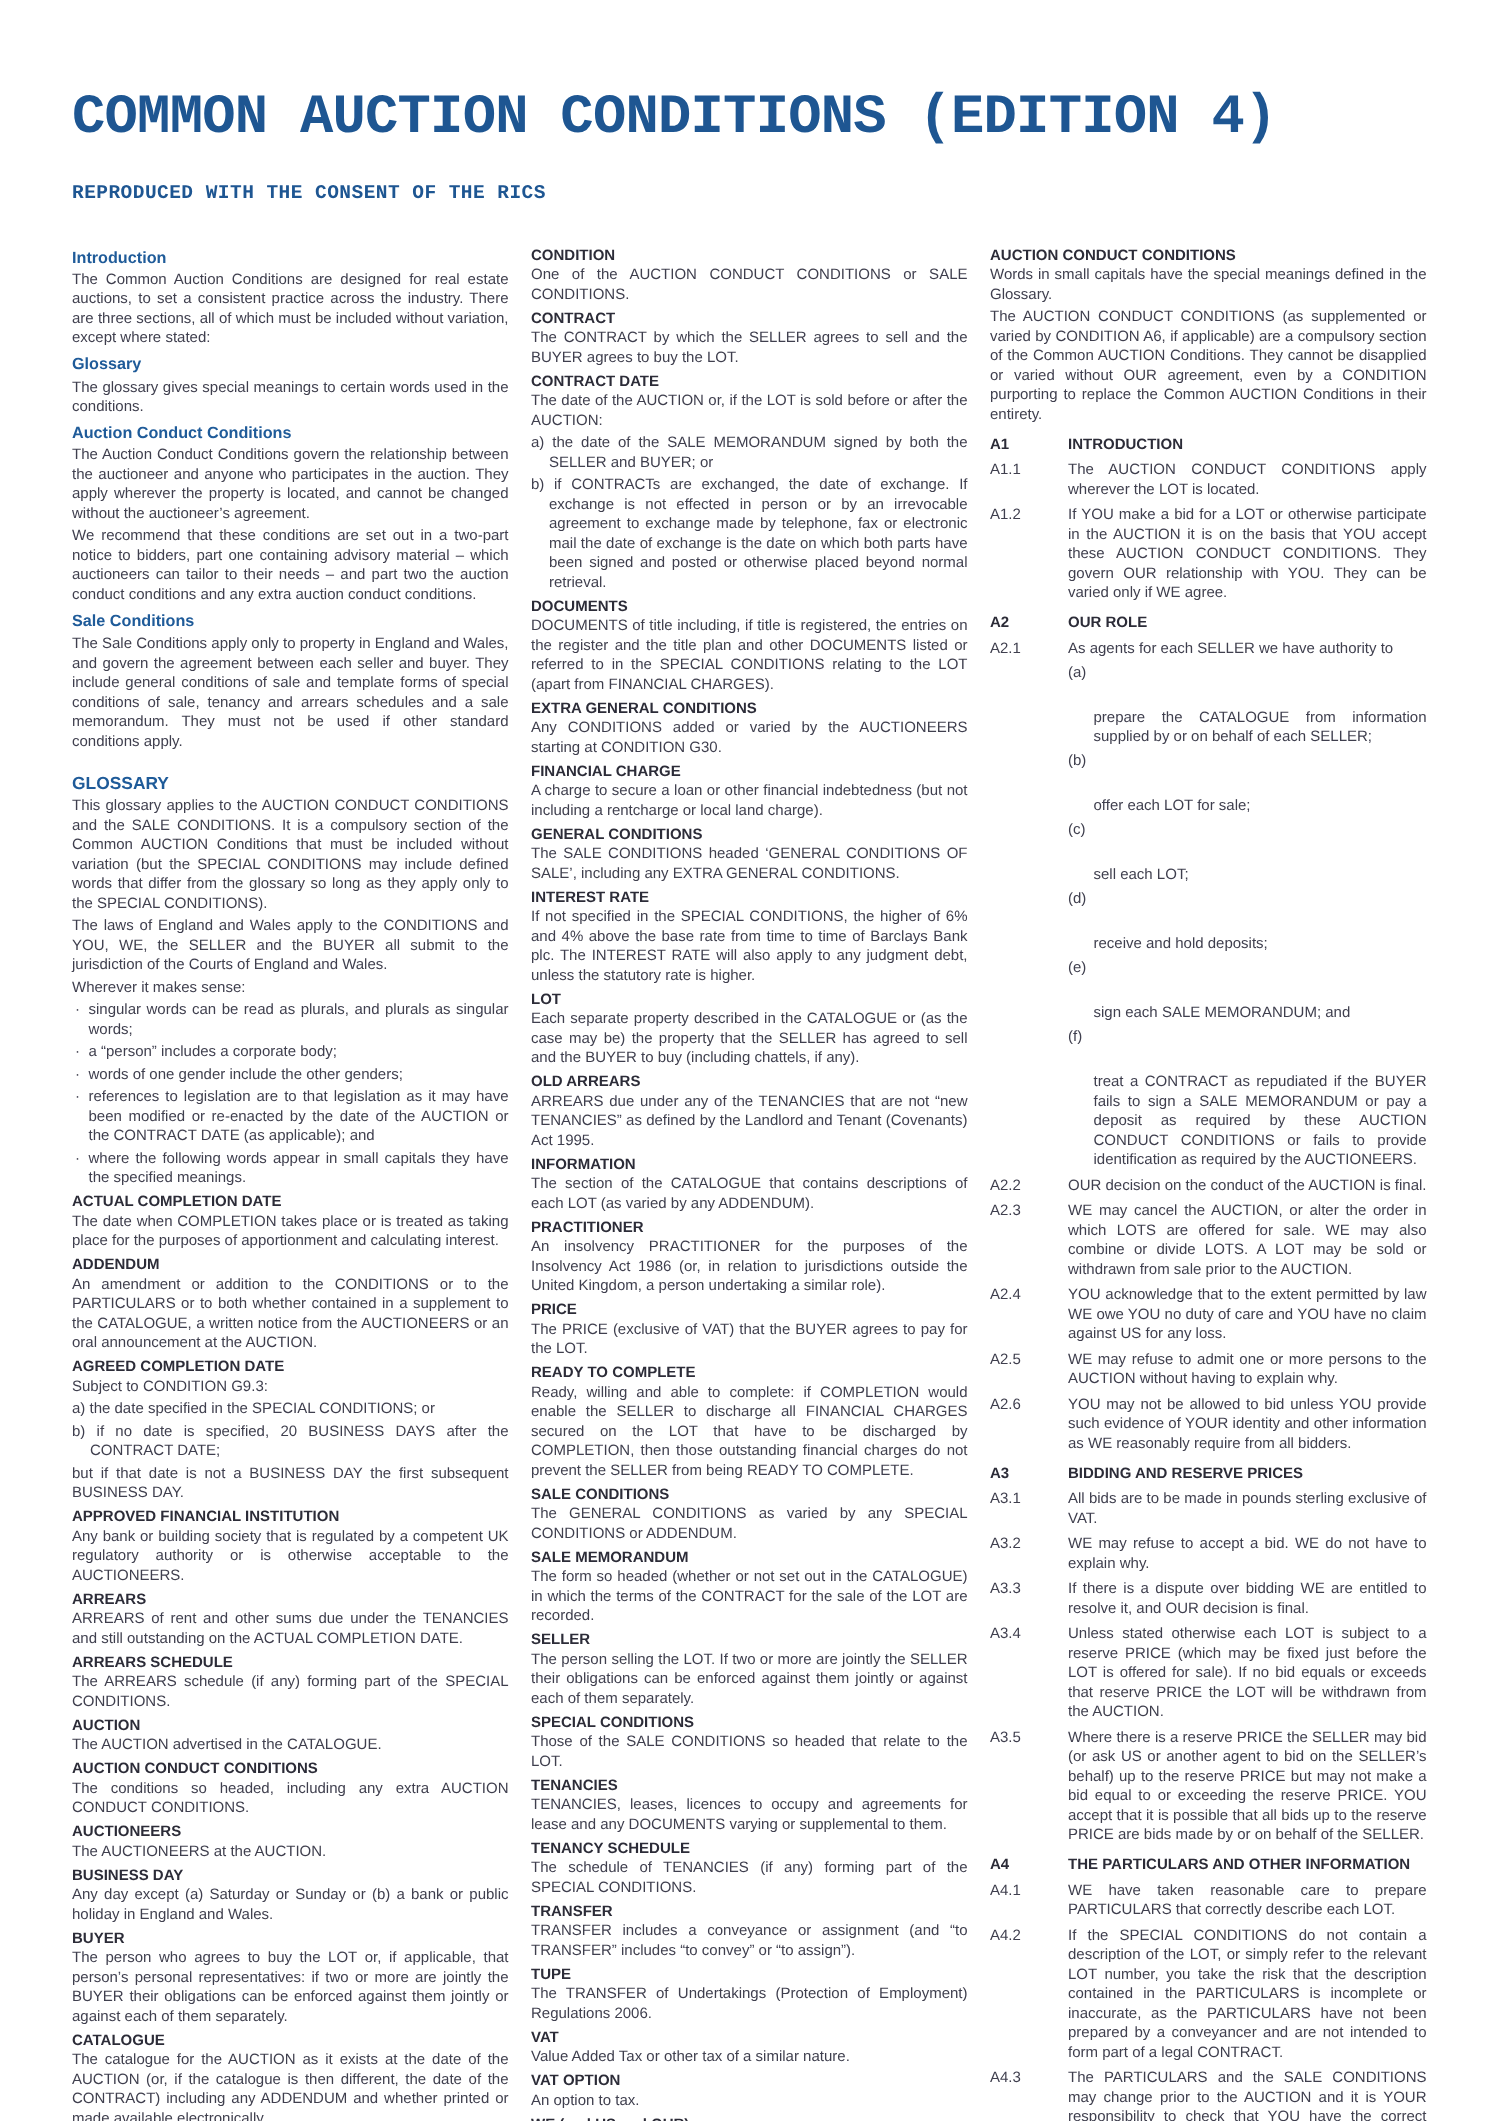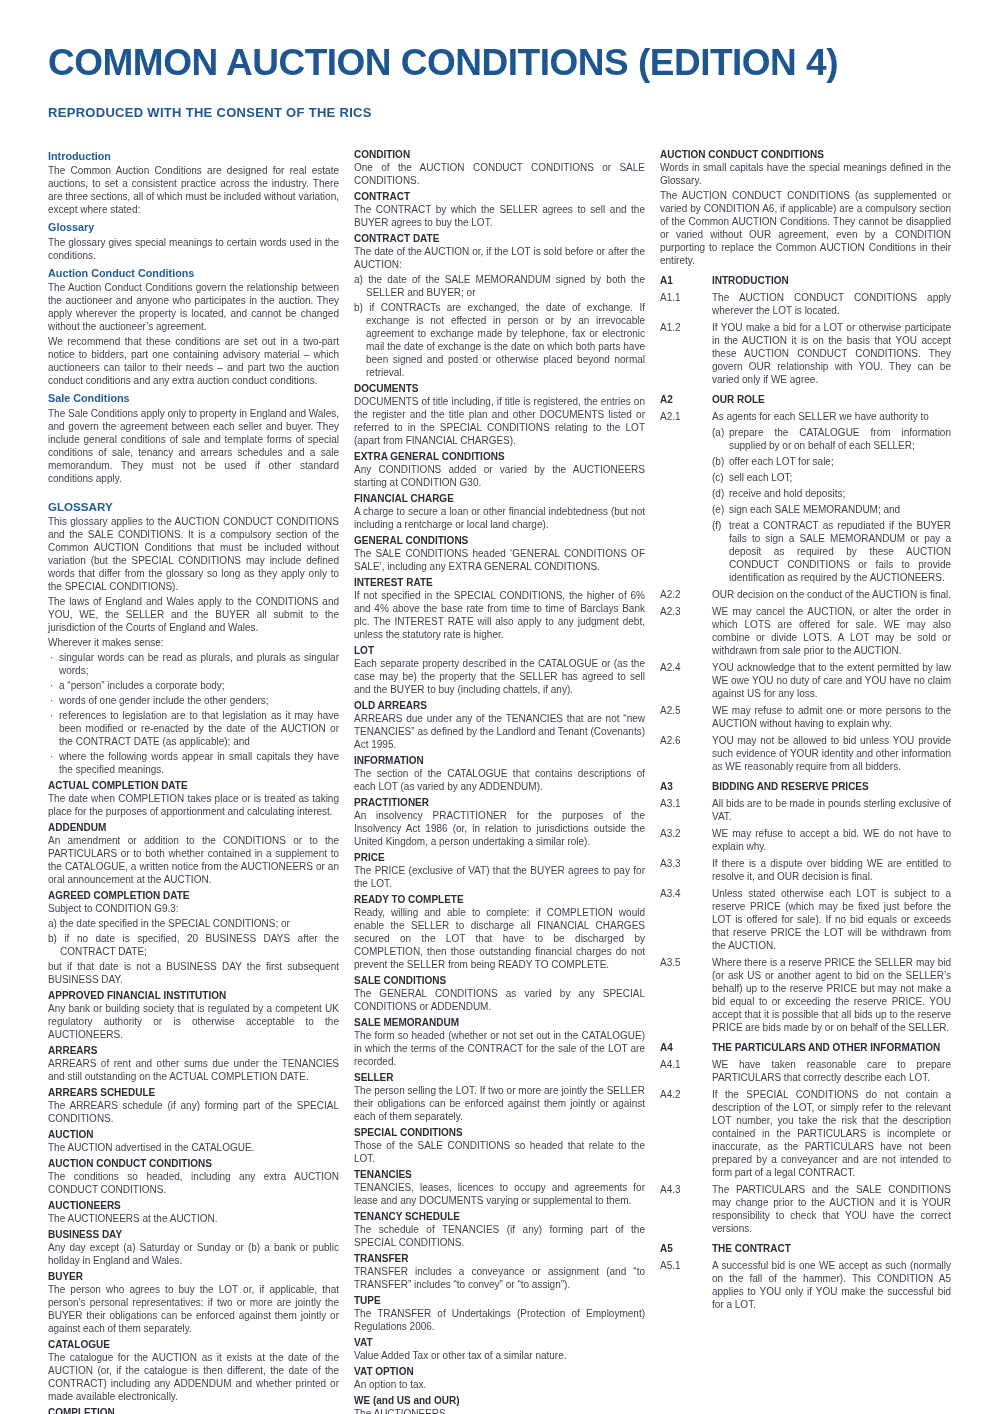--- a/index.html
+++ b/index.html
@@ -2,21 +2,21 @@
 <html><head>
 <meta charset="utf-8">
 <style>
   html,body{margin:0;padding:0;}
   body{
     width:1000px;height:1414px;overflow:hidden;background:#ffffff;
     font-family:"Liberation Sans",sans-serif;color:#3f3f4e;
     -webkit-font-smoothing:antialiased;
   }
   .page{padding:0 48px;box-sizing:border-box;}
-  .header{padding-top:44px;}
+  .header{padding-top:60px;font-family:Liberation Mono, monospace;}
   .title{
     font-size:37px;font-weight:bold;color:#1e5692;letter-spacing:-0.5px;line-height:1.05;
   }
   .subtitle{
     font-size:13px;font-weight:bold;color:#1e5692;margin-top:22px;letter-spacing:0.3px;
   }
   .cols{display:flex;gap:15px;margin-top:25px;align-items:flex-start;}
   .col{width:291px;flex:0 0 291px;}
   .h-blue{color:#1f5b99;font-weight:bold;font-size:10.8px;margin:5px 0 1px;line-height:1.25;}
   .glossary{font-size:11.6px;margin-top:15px;}
@@ -29,21 +29,21 @@
   .row{display:flex;margin-top:4px;}
   .row.sec{margin-top:7px;margin-bottom:2px;}
   .num{flex:0 0 52px;font-size:10px;line-height:1.3;color:#3f3f4e;}
   .sec .num{font-weight:bold;color:#2c2c38;}
   .sec-title{font-weight:bold;font-size:10px;line-height:1.3;color:#2c2c38;}
   .cl-body{flex:1;min-width:0;}
   .cl-body p.body{margin-bottom:0;}
   .cl-body p.cont{margin-top:4px;}
   .sub{display:flex;margin-top:3px;}
   .sub-m{flex:0 0 17px;font-size:10px;line-height:1.3;}
-  .sub-t{flex:1;font-size:10px;line-height:1.3;text-align:justify;}
+  .sub-t{flex:1;font-size:10px;line-height:1.3;text-align:justify;margin-top:30px;}
 </style>
 </head>
 <body>
 
 <div class="page">
   <div class="header">
     <div class="title">COMMON AUCTION CONDITIONS (EDITION 4)</div>
     <div class="subtitle">REPRODUCED WITH THE CONSENT OF THE RICS</div>
   </div>
   <div class="cols">

